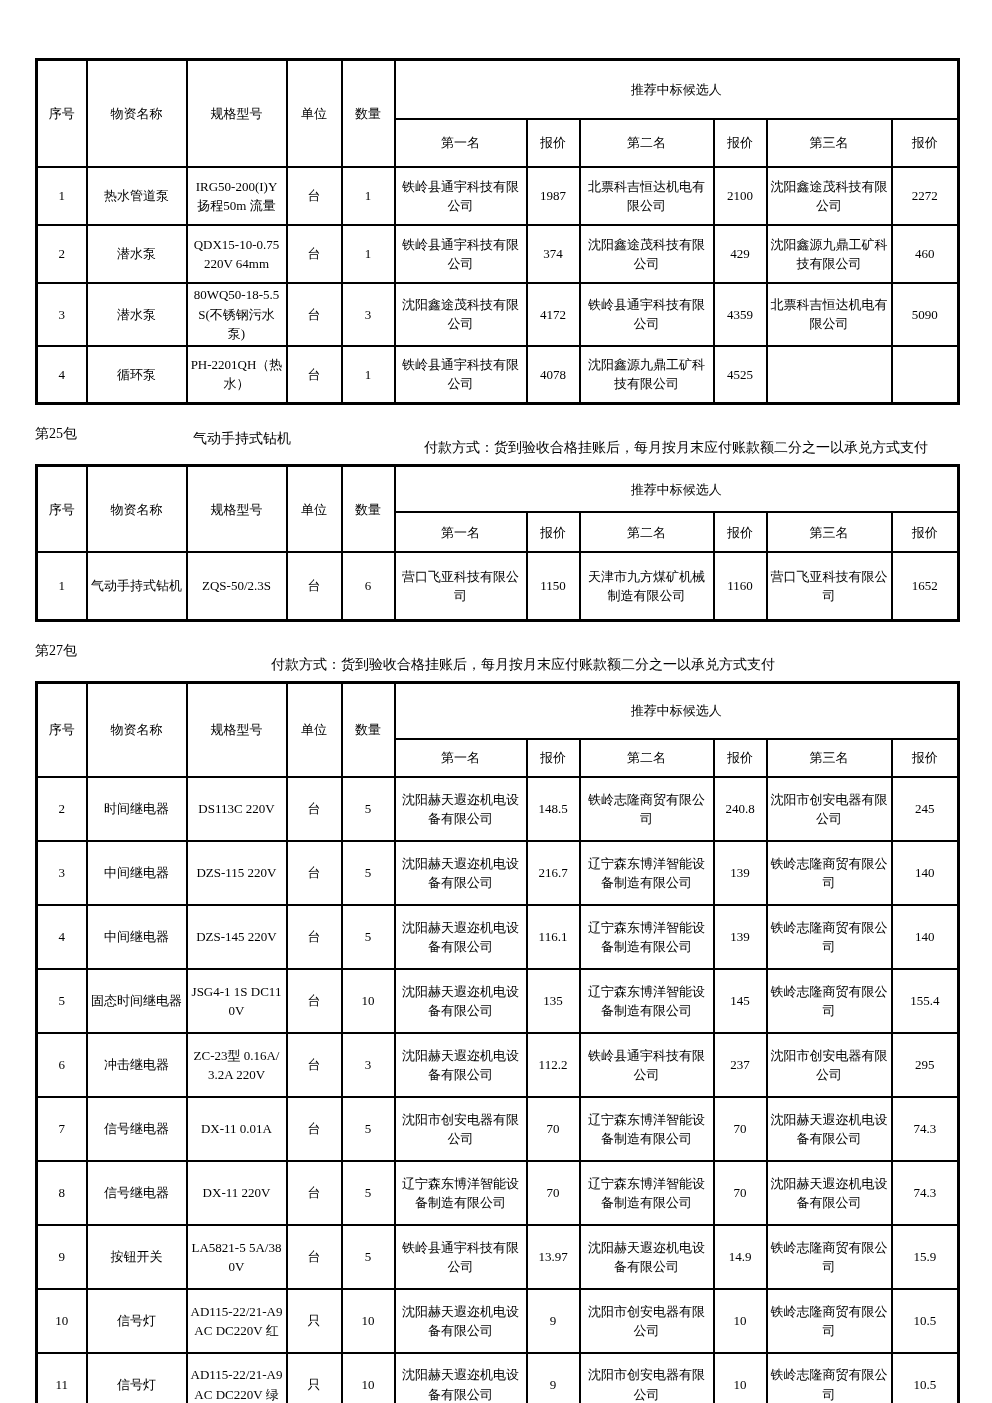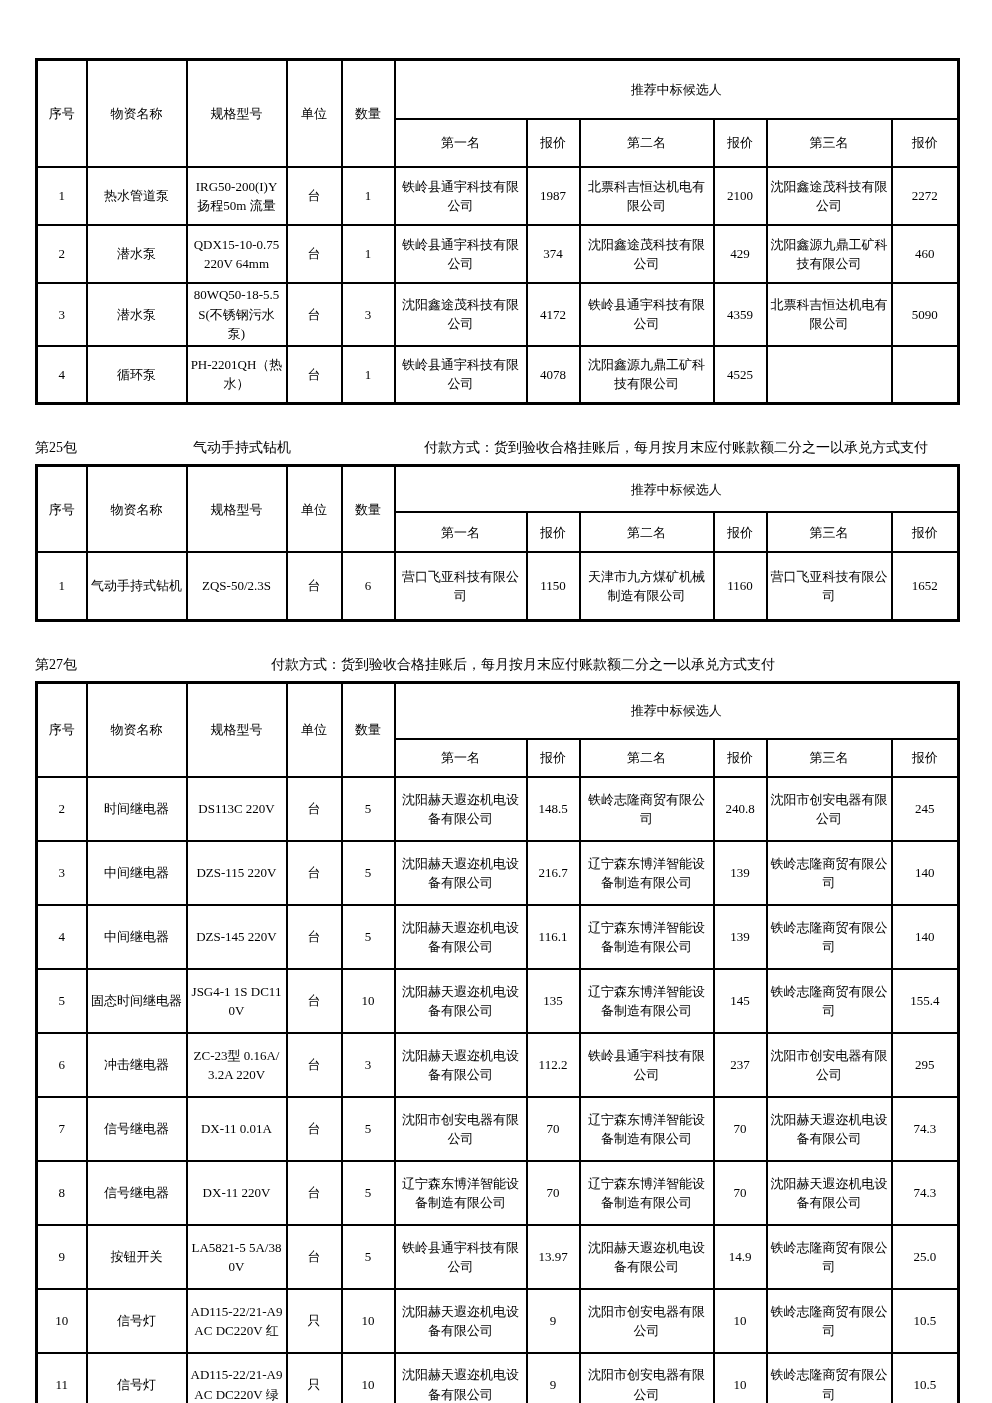--- a/index.html
+++ b/index.html
@@ -40,21 +40,21 @@
   .t2 tr.thr1 th{height:42px}
   .t2 tr.thr2 th{height:36px}
   .t2 tbody tr{height:68px}
   .t3 tr.thr1 th{height:52px}
   .t3 tr.thr2 th{height:34px}
   .t3 tbody tr{height:64px}
 
   .section-header {
     display:flex;
     width:922px;
-    align-items:flex-end;
+    align-items:center;
     margin:5px 0 6px 0;
     font-size:14px;
     line-height:1.45;
   }
   .section-header .pkg { width:54px; text-align:left; }
   .section-header .sec-title { width:306px; text-align:center; padding-top:9px; }
   .section-header .payment { flex:1; text-align:center;margin-top:28px; }
 </style>
 </head>
 <body>
@@ -350,21 +350,21 @@
           <td>9</td>
           <td>按钮开关</td>
           <td>LA5821-5 5A/380V</td>
           <td>台</td>
           <td>5</td>
           <td>铁岭县通宇科技有限公司</td>
           <td>13.97</td>
           <td>沈阳赫天遐迩机电设备有限公司</td>
           <td>14.9</td>
           <td>铁岭志隆商贸有限公司</td>
-          <td>25.0</td>
+          <td>15.9</td>
         </tr>
 
         <tr>
           <td>10</td>
           <td>信号灯</td>
           <td>AD115-22/21-A9 AC DC220V 红</td>
           <td>只</td>
           <td>10</td>
           <td>沈阳赫天遐迩机电设备有限公司</td>
           <td>9</td>

